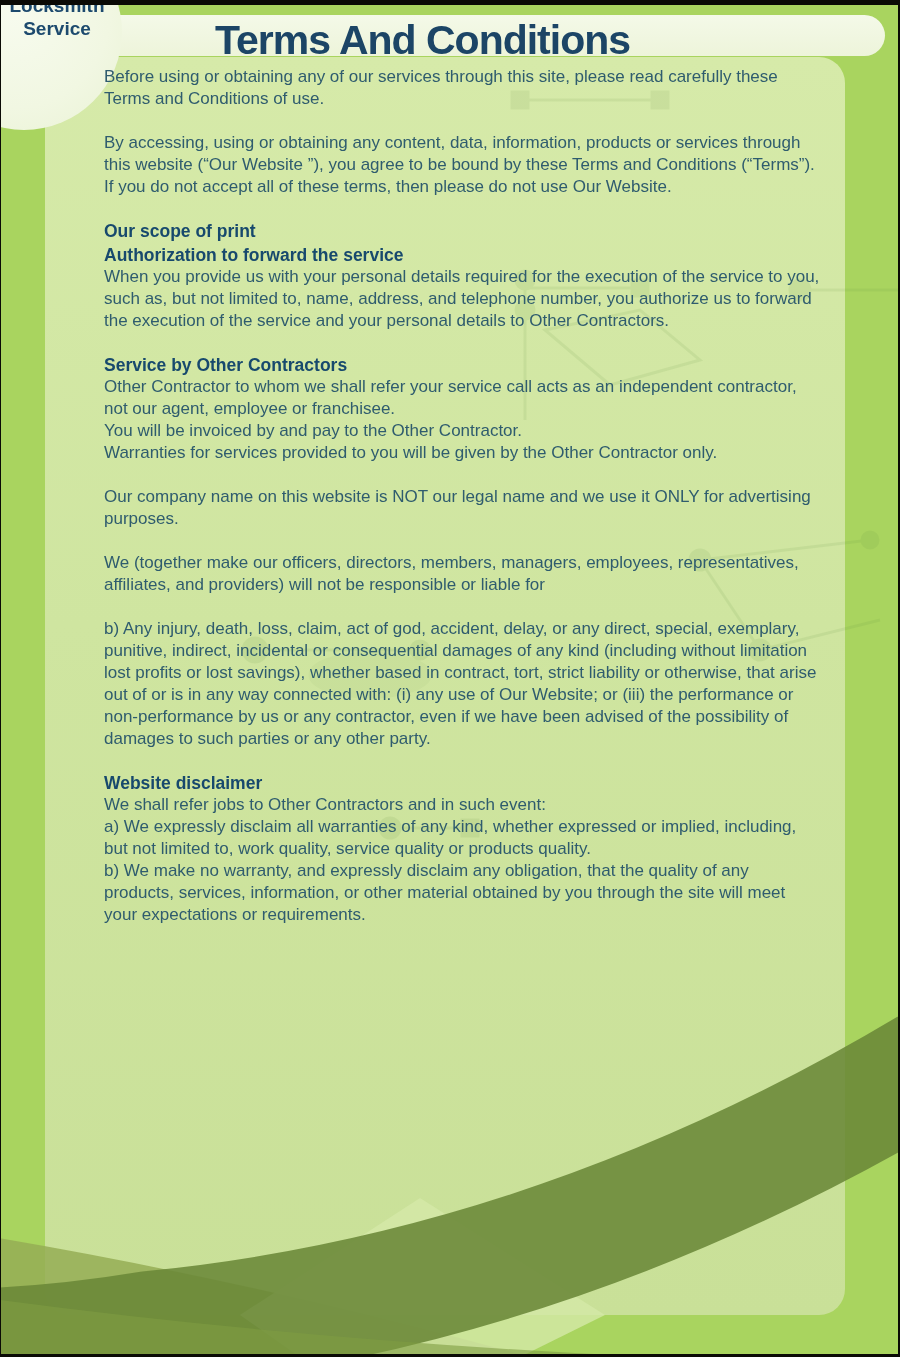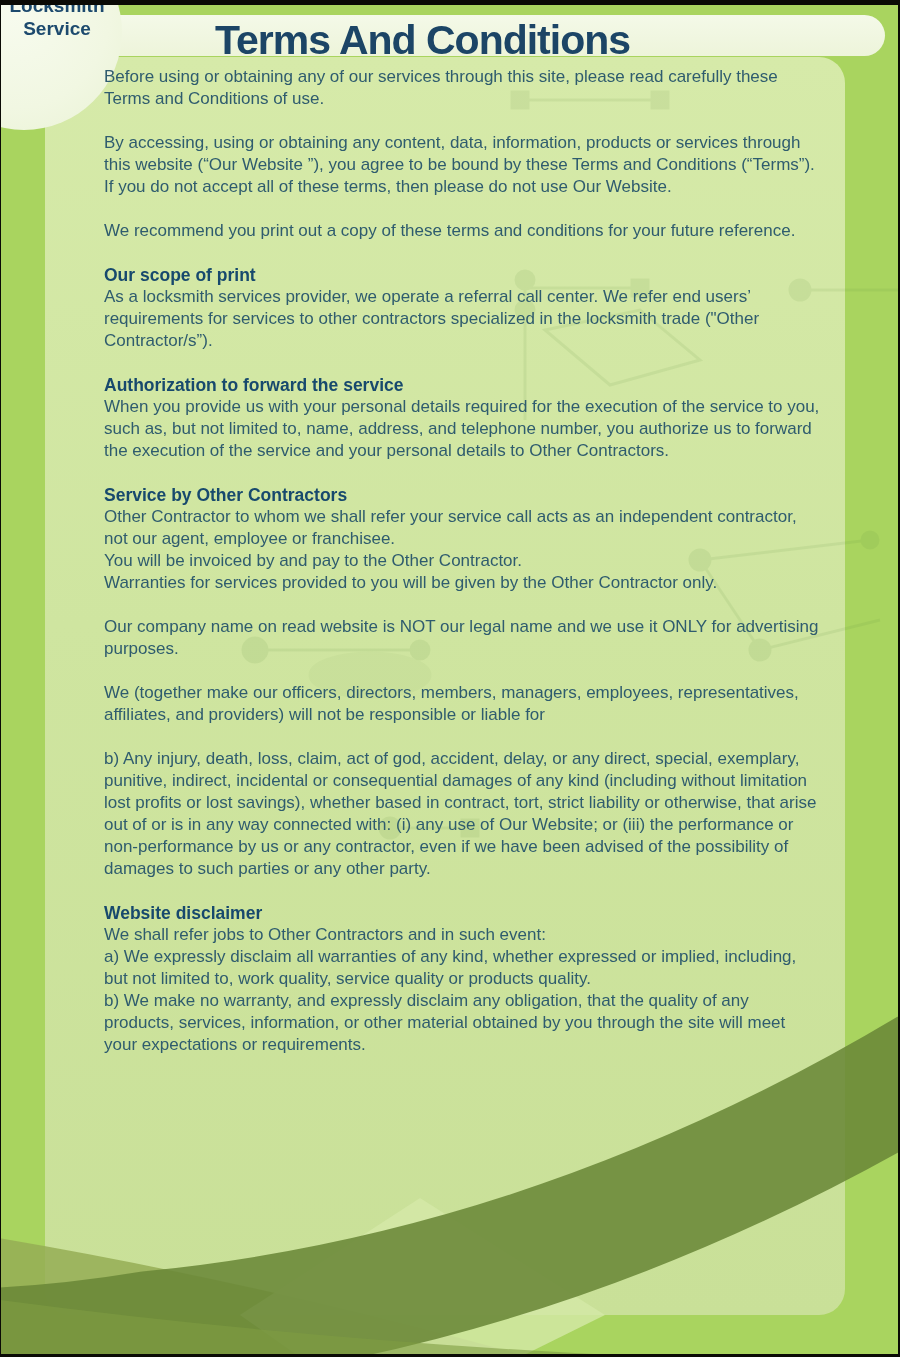--- a/index.html
+++ b/index.html
@@ -115,38 +115,36 @@
   <div class="badge">
     <div class="badge-text">
       <span>Locksmith</span><br>
       <span>Service</span>
     </div>
   </div>
 
   <div class="content">
     <p class="para">Before using or obtaining any of our services through this site, please read carefully these Terms and Conditions of use.</p>
     <p class="para">By accessing, using or obtaining any content, data, information, products or services through this website (“Our Website ”), you agree to be bound by these Terms and Conditions (“Terms”). If you do not accept all of these terms, then please do not use Our Website.</p>
-    <p class="para">We recommend you print out a copy of these terms and conditions for your future reference.</p>
 
     <div class="sec">
       <h2 class="sec-h">Our scope of print</h2>
-      <p class="para">As a locksmith services provider, we operate a referral call center. We refer end users’ requirements for services to other contractors specialized in the locksmith trade ("Other Contractor/s”).</p>
     </div>
 
     <div class="sec">
       <h2 class="sec-h">Authorization to forward the service</h2>
       <p class="para">When you provide us with your personal details required for the execution of the service to you, such as, but not limited to, name, address, and telephone number, you authorize us to forward the execution of the service and your personal details to Other Contractors.</p>
     </div>
 
     <div class="sec">
       <h2 class="sec-h">Service by Other Contractors</h2>
       <p class="para">Other Contractor to whom we shall refer your service call acts as an independent contractor, not our agent, employee or franchisee.
 You will be invoiced by and pay to the Other Contractor.
 Warranties for services provided to you will be given by the Other Contractor only.</p>
-      <p class="para">Our company name on read website is NOT our legal name and we use it ONLY for advertising purposes.</p>
+      <p class="para">Our company name on this website is NOT our legal name and we use it ONLY for advertising purposes.</p>
     </div>
 
     <div class="sec">
       <p class="para">We (together make our officers, directors, members, managers, employees, representatives, affiliates, and providers) will not be responsible or liable for</p>
       <p class="para">b) Any injury, death, loss, claim, act of god, accident, delay, or any direct, special, exemplary, punitive, indirect, incidental or consequential damages of any kind (including without limitation lost profits or lost savings), whether based in contract, tort, strict liability or otherwise, that arise out of or is in any way connected with: (i) any use of Our Website; or (iii) the performance or non-performance by us or any contractor, even if we have been advised of the possibility of damages to such parties or any other party.</p>
     </div>
 
     <div class="sec">
       <h2 class="sec-h">Website disclaimer</h2>
       <p class="para">We shall refer jobs to Other Contractors and in such event:

